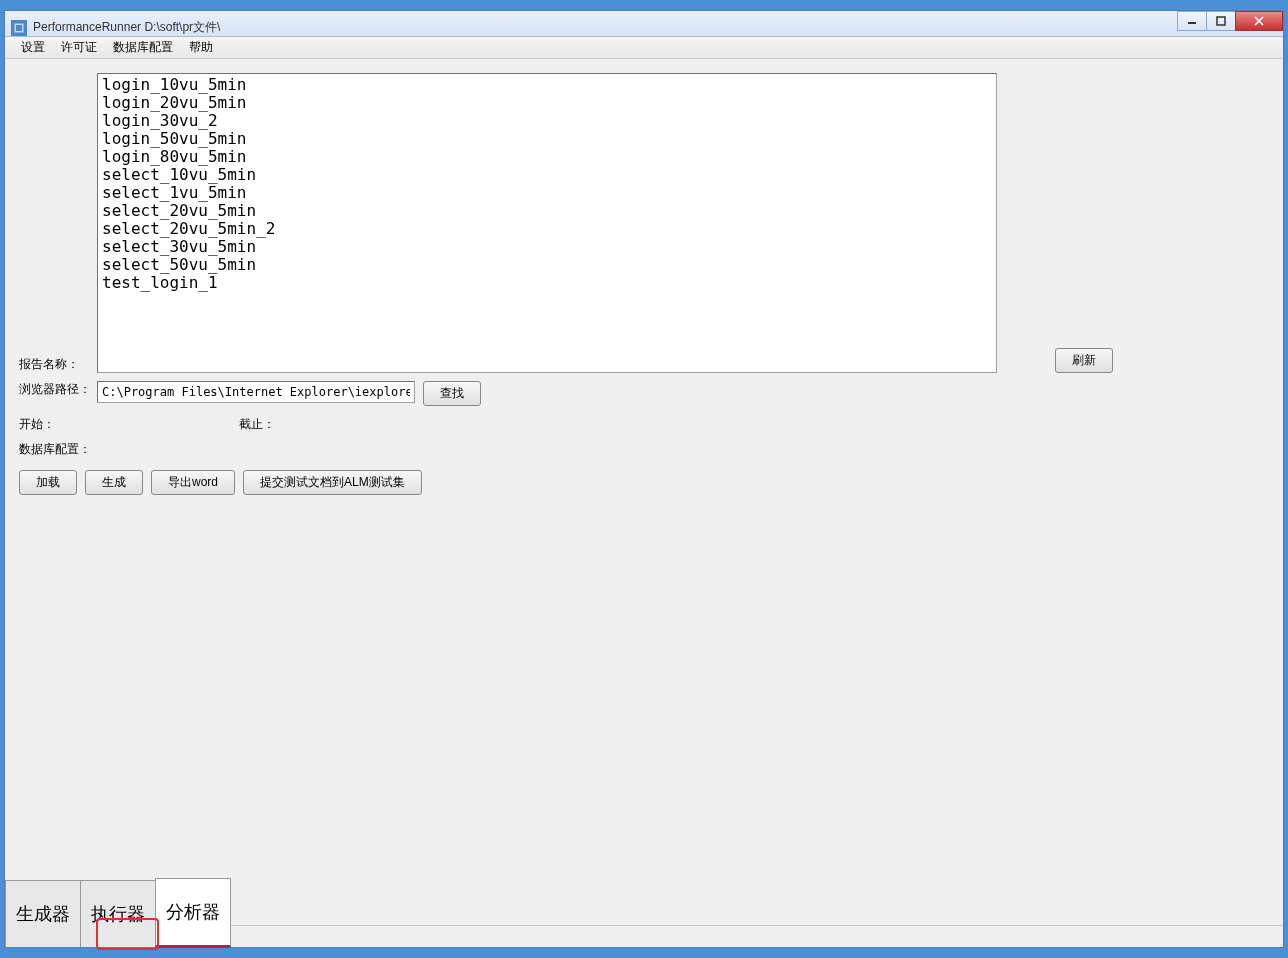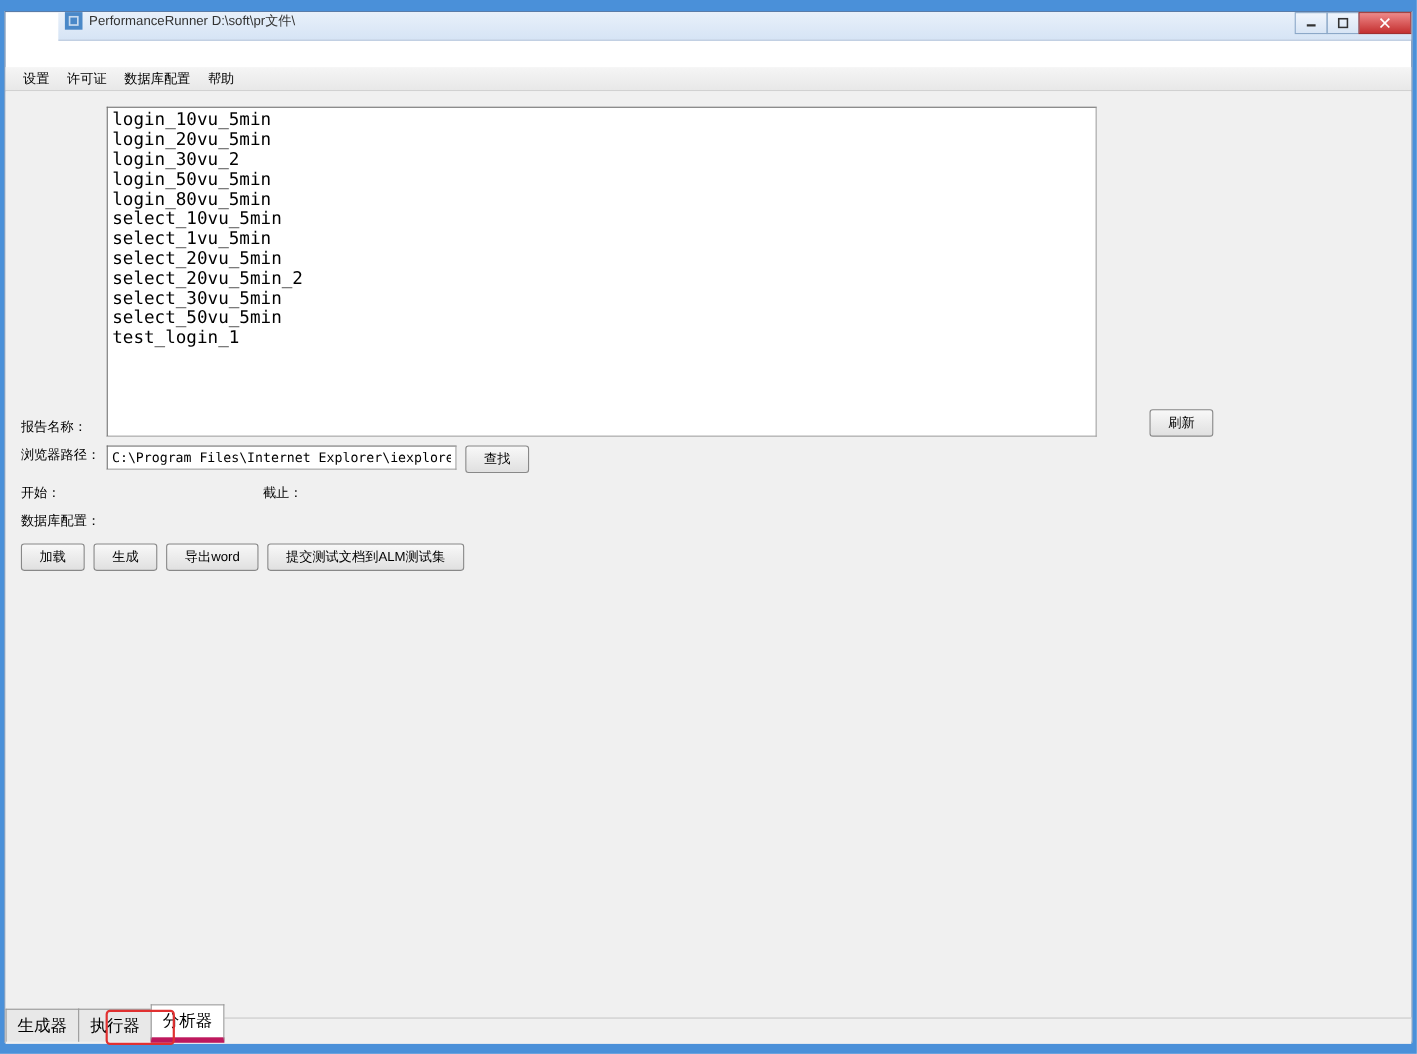--- a/index.html
+++ b/index.html
@@ -18,24 +18,23 @@
       right: 4px;
       bottom: 10px;
       background: #fff;
       border: 1px solid #5a7ca8;
     }
     .titlebar {
       height: 26px;
       background: linear-gradient(to bottom, #e8f0fa, #d6e4f5);
       border-bottom: 1px solid #a8bcd8;
       display: flex;
-      align-items: flex-start;
+      align-items: flex-end;
       padding-left: 6px;
       position: relative;
-      margin-left: 48px;
     }
     .titlebar-icon {
       width: 16px;
       height: 16px;
       background: #4a88c8;
       margin-right: 6px;
       display: inline-flex;
       align-items: center;
       justify-content: center;
       font-size: 9px;
@@ -72,21 +71,20 @@
       border-top-right-radius: 0;
     }
     .win-btn.close svg { width: 10px; height: 10px; }
     .menubar {
       height: 22px;
       background: linear-gradient(to bottom, #f5f5f5, #e8e8e8);
       border-bottom: 1px solid #c8c8c8;
       display: flex;
       align-items: center;
       padding-left: 8px;
-      margin-top: 24px;
     }
     .menu-item {
       padding: 3px 8px;
       cursor: pointer;
       font-size: 12px;
     }
     .content {
       padding: 14px;
       position: relative;
       height: calc(100% - 26px - 22px - 22px);
@@ -113,21 +111,21 @@
       overflow: auto;
       font-family: "SimSun", monospace;
       font-size: 16px;
     }
     .list-item {
       padding: 1px 2px;
       line-height: 16px;
       cursor: pointer;
     }
     .refresh-btn-wrap {
-      margin-left: 4px;
+      margin-left: 14px;
       padding-left: 44px;
     }
     .btn {
       padding: 3px 16px;
       background: linear-gradient(to bottom, #f8f8f8, #e0e0e0);
       border: 1px solid #888;
       border-radius: 3px;
       font-size: 12px;
       cursor: pointer;
       font-family: inherit;
@@ -168,32 +166,32 @@
       bottom: 0;
       left: 0;
       right: 0;
       height: 22px;
       background: #f0f0f0;
       border-top: 1px solid #c8c8c8;
       display: flex;
       align-items: flex-end;
     }
     .tab {
-      padding: 5px 10px;
+      padding: 21px 10px;
       border: 1px solid #999;
       border-bottom: none;
       background: #e8e8e8;
-      font-size: 15px;
+      font-size: 18px;
       cursor: pointer;
       margin-right: -1px;
       position: relative;
     }
     .tab.active {
       background: #fff;
-      border-bottom: 5px solid #be185d;
+      border-bottom: 3px solid #be185d;
       margin-bottom: -1px;
     }
     .highlight-box {
       position: absolute;
       border: 2px solid #e03030;
       border-radius: 4px;
       pointer-events: none;
     }
   </style>
 </head>

